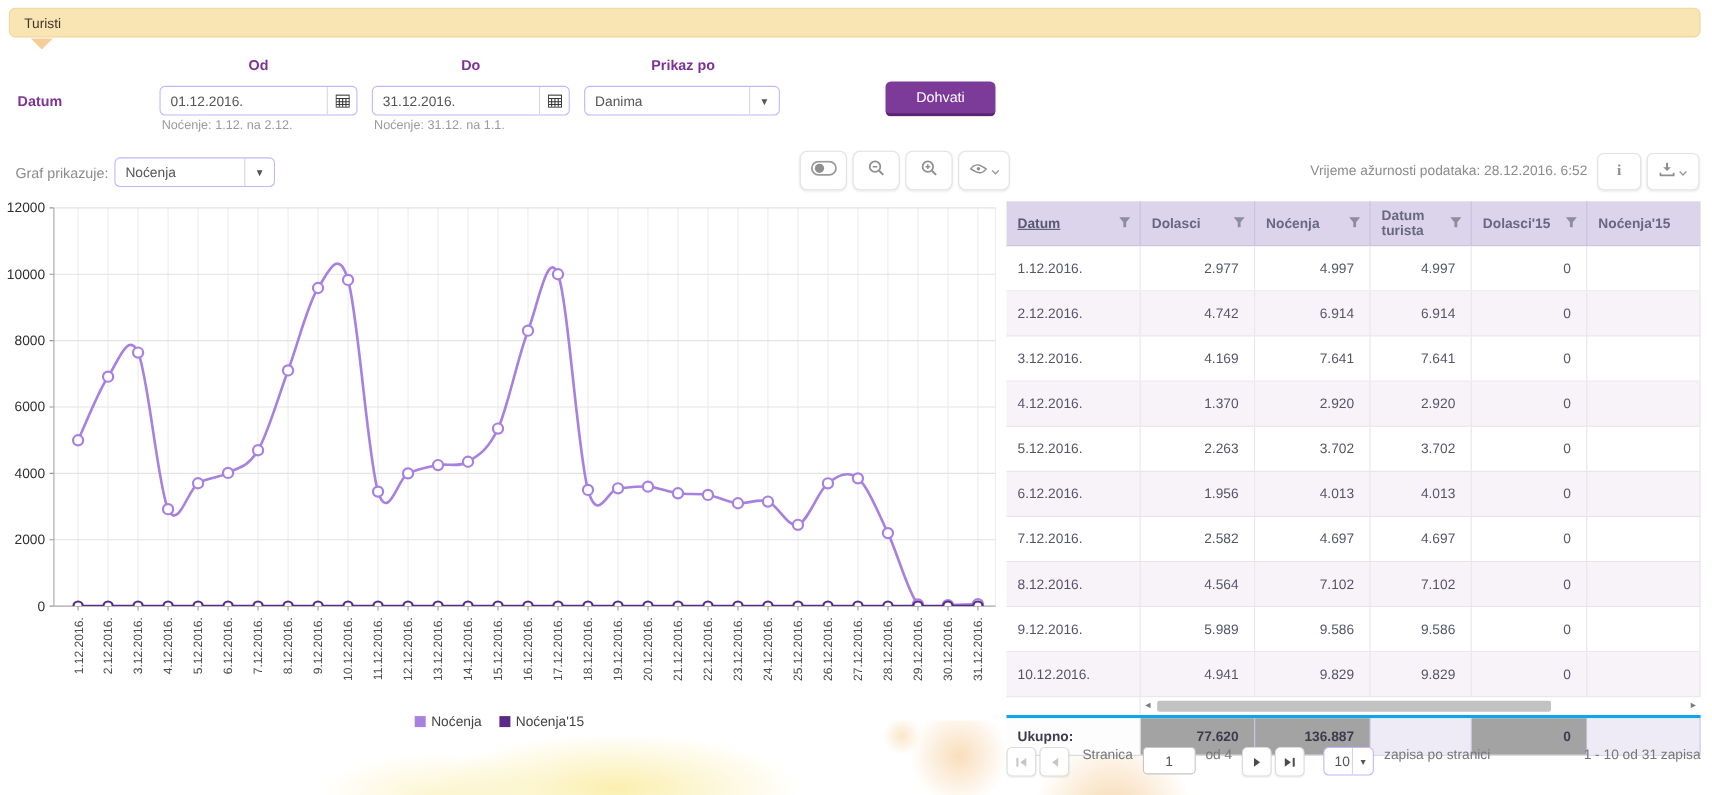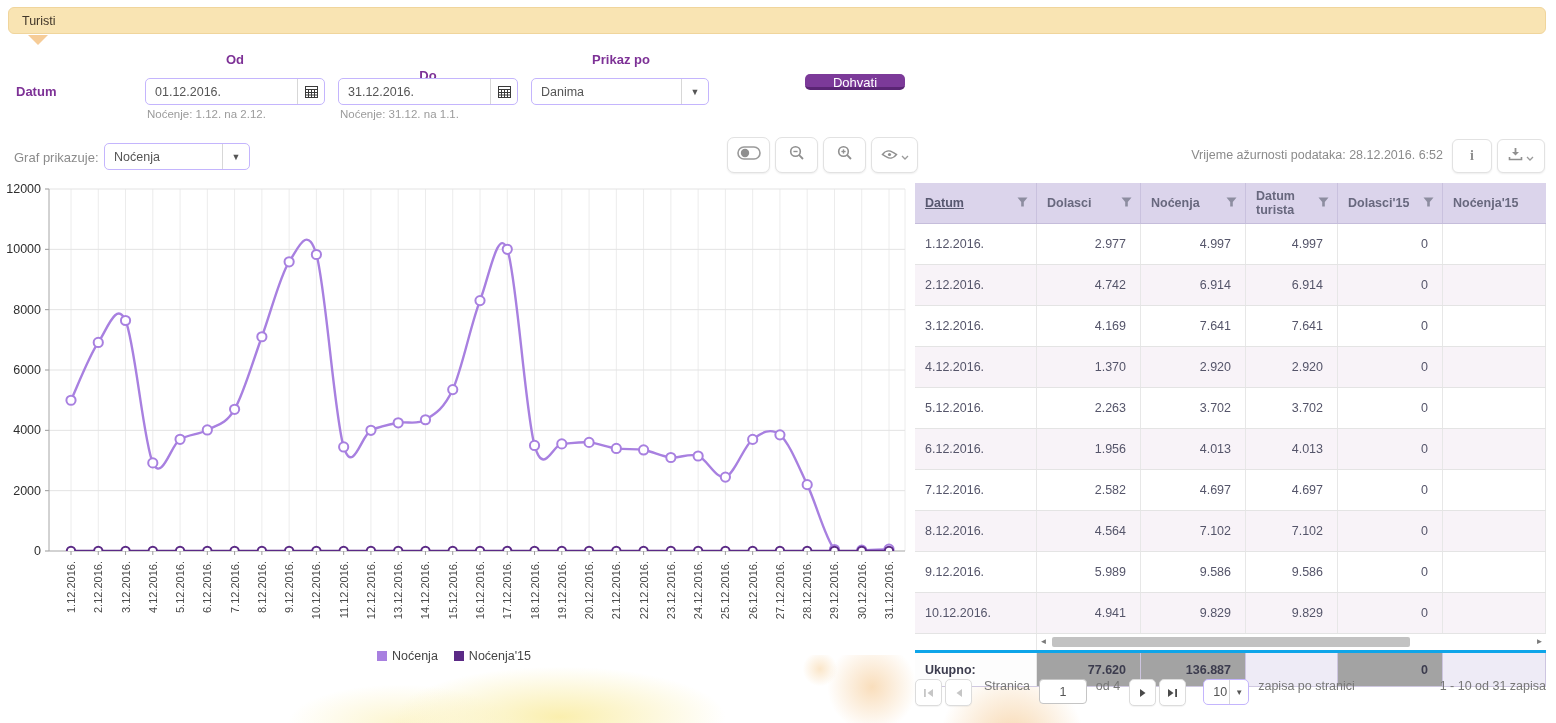--- a/index.html
+++ b/index.html
@@ -19,21 +19,21 @@
   .tab-pointer{position:absolute;left:28px;top:35px;width:0;height:0;
     border-left:10px solid transparent;border-right:10px solid transparent;border-top:10px solid #f6cc97;}
   
   .flabel{position:absolute;top:52px;width:180px;text-align:center;font-weight:bold;color:#7d3196;font-size:13px;}
   .datum-label{position:absolute;left:16px;top:84px;font-weight:bold;color:#7d3196;font-size:13px;}
   .inputbox{position:absolute;height:27px;background:#fff;border:1px solid #c4b5fd;border-radius:5px;
     box-sizing:border-box;display:flex;align-items:center;font-size:12.5px;color:#555;}
   .inputbox .val{flex:1;padding-left:9px;white-space:nowrap;overflow:hidden;}
   .endbtn{width:26px;align-self:stretch;border-left:1px solid #d7d7d7;display:flex;align-items:center;justify-content:center;}
   .hint{position:absolute;top:108px;font-size:11.5px;color:#9b9b9b;white-space:nowrap;}
-  .dohvati{position:absolute;left:805px;top:74px;width:100px;height:16px;background:#7c3a99;
+  .dohvati{position:absolute;left:805px;top:74px;width:100px;height:32px;background:#7c3a99;
     border:0;border-bottom:3px solid #5a2574;border-radius:5px;color:#fff;font-size:13px;
     font-family:inherit;cursor:pointer;}
   .graf-label{position:absolute;left:14px;top:150px;font-size:13px;color:#8b8b8b;}
   
   .toolbar{position:absolute;left:727px;top:137px;display:flex;gap:5px;}
   .tool-btn{width:41px;height:34px;background:#fff;border:1px solid #e2e2e2;border-radius:7px;
     box-shadow:0 1px 2px rgba(0,0,0,.07);display:flex;align-items:center;justify-content:center;gap:3px;cursor:pointer;}
   .tool-btn.wide{width:45px;}
   
   .chart-svg{position:absolute;left:3px;top:183px;}
@@ -88,21 +88,21 @@
 
 <div class="stage">
   <div class="blobs"></div>
 
   <div class="tabbar">
     <span>Turisti</span>
   </div>
   <div class="tab-pointer"></div>
 
   <div class="flabel" style="left:145px;">Od</div>
-  <div class="flabel" style="left:338px;margin-top:16px;">Do</div>
+  <div class="flabel" style="left:338px;">Do</div>
   <div class="flabel" style="left:531px;">Prikaz po</div>
   <div class="datum-label">Datum</div>
 
   <div class="inputbox" style="left:145px;top:78px;width:180px;">
     <span class="val">01.12.2016.</span>
     <span class="endbtn">
       <svg width="13" height="13" viewBox="0 0 13 13">
           <rect x="0.5" y="1.5" width="12" height="11" fill="none" stroke="#3a3a3a"></rect>
           <line x1="0.5" y1="4.5" x2="12.5" y2="4.5" stroke="#3a3a3a"></line>
           <line x1="3.5" y1="4.5" x2="3.5" y2="12" stroke="#3a3a3a"></line>

